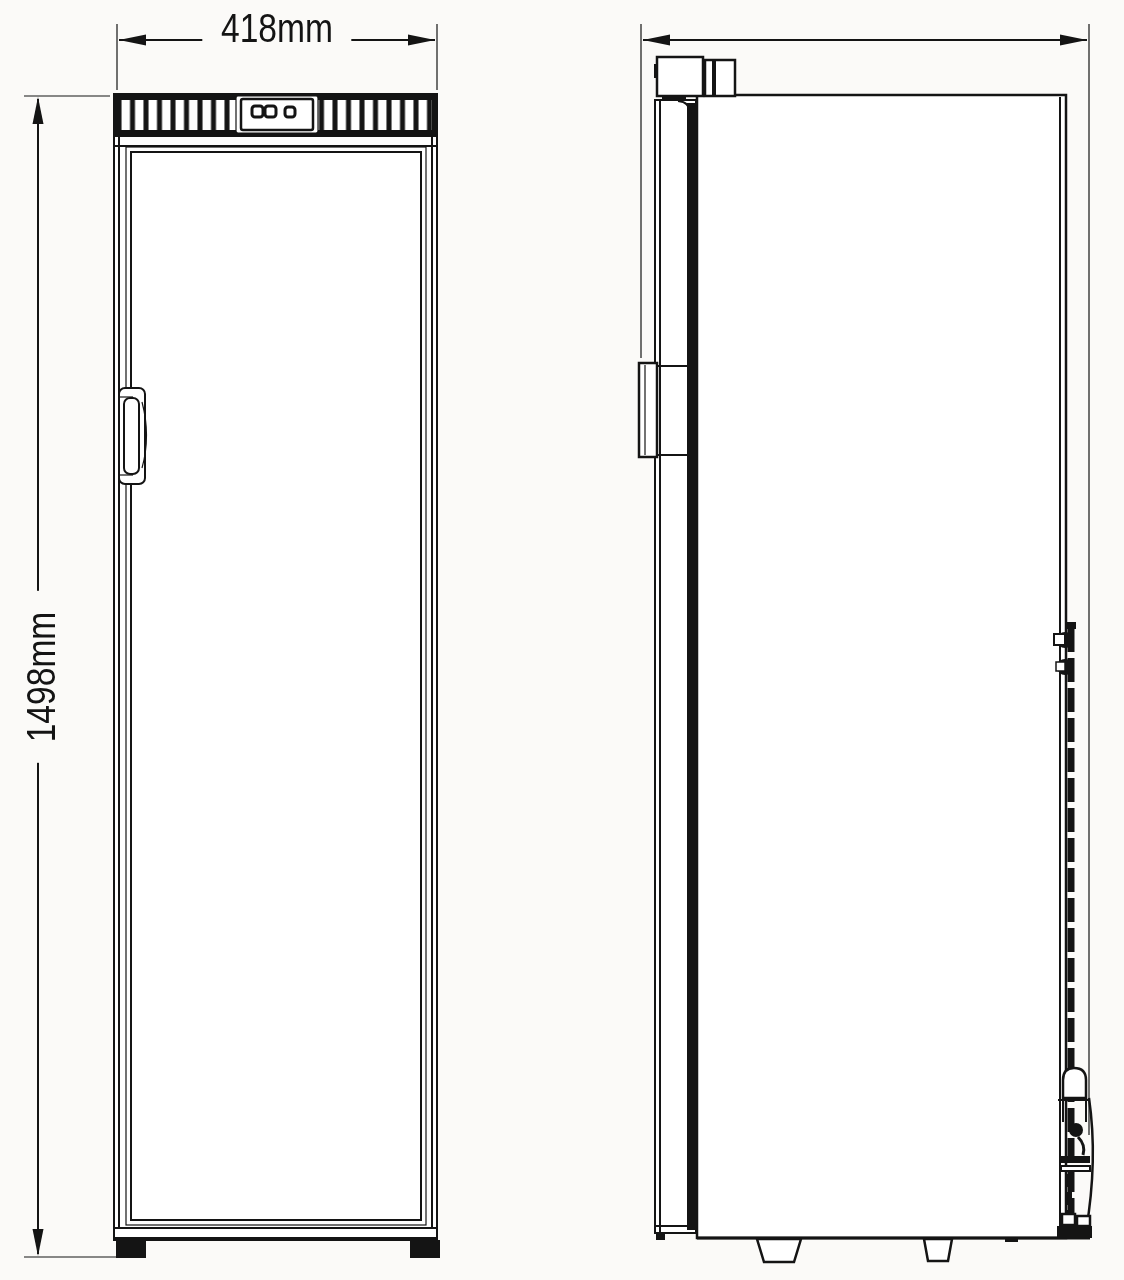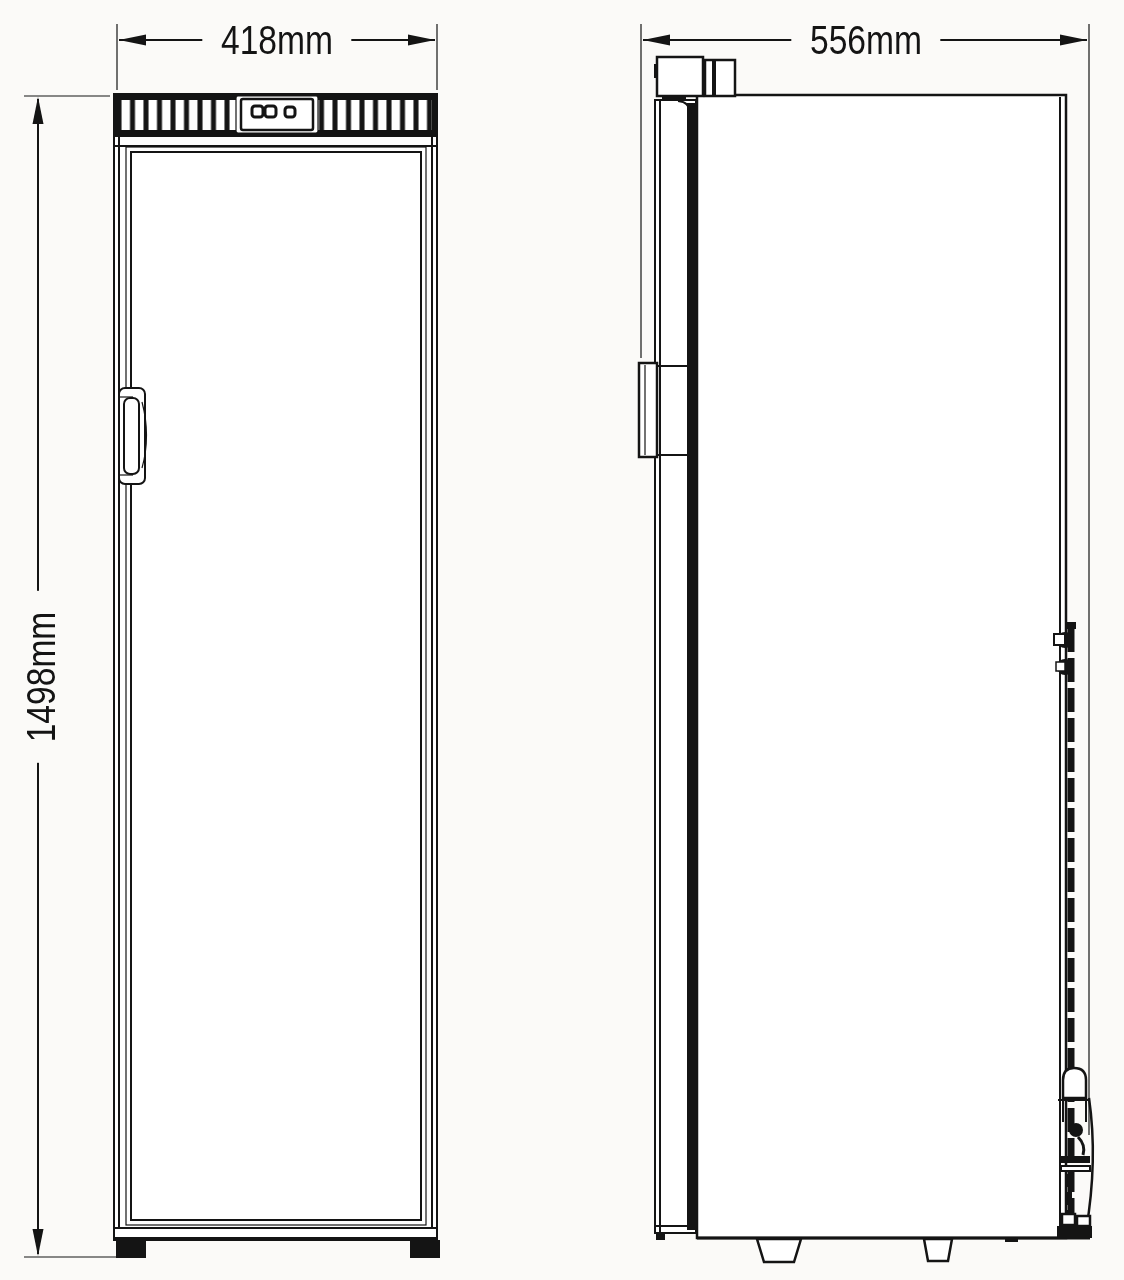--- a/index.html
+++ b/index.html
@@ -179,25 +179,22 @@
         <rect class="wf25" x="1077" y="1216" width="13" height="10"></rect>
         <rect class="ink" x="1057" y="1226" width="35" height="12"></rect>
       </g>
 
       <polygon class="wf25" points="757,1239 801,1239 794,1262 764,1262"></polygon>
       <polygon class="wf25" points="924,1239 952,1239 948,1261 928,1261"></polygon>
       <rect class="ink" x="1005" y="1238" width="13" height="4"></rect>
     </g>
   </svg>
 
-  <div class="dim-label" style="left:277px; top:40px;">
+  <div class="dim-label" style="left:277px; top:28px;">
     <span class="tx">418mm</span>
   </div>
 
-  <div class="dim-label" style="left:866px; top:40px;">
-    <span class="tx">556mm</span>
-  </div>
 
   <div class="dim-label vertical" style="left:41px; top:677px;">
     <span class="tx">1498mm</span>
   </div>
 
 </div>
 
 </body></html>

